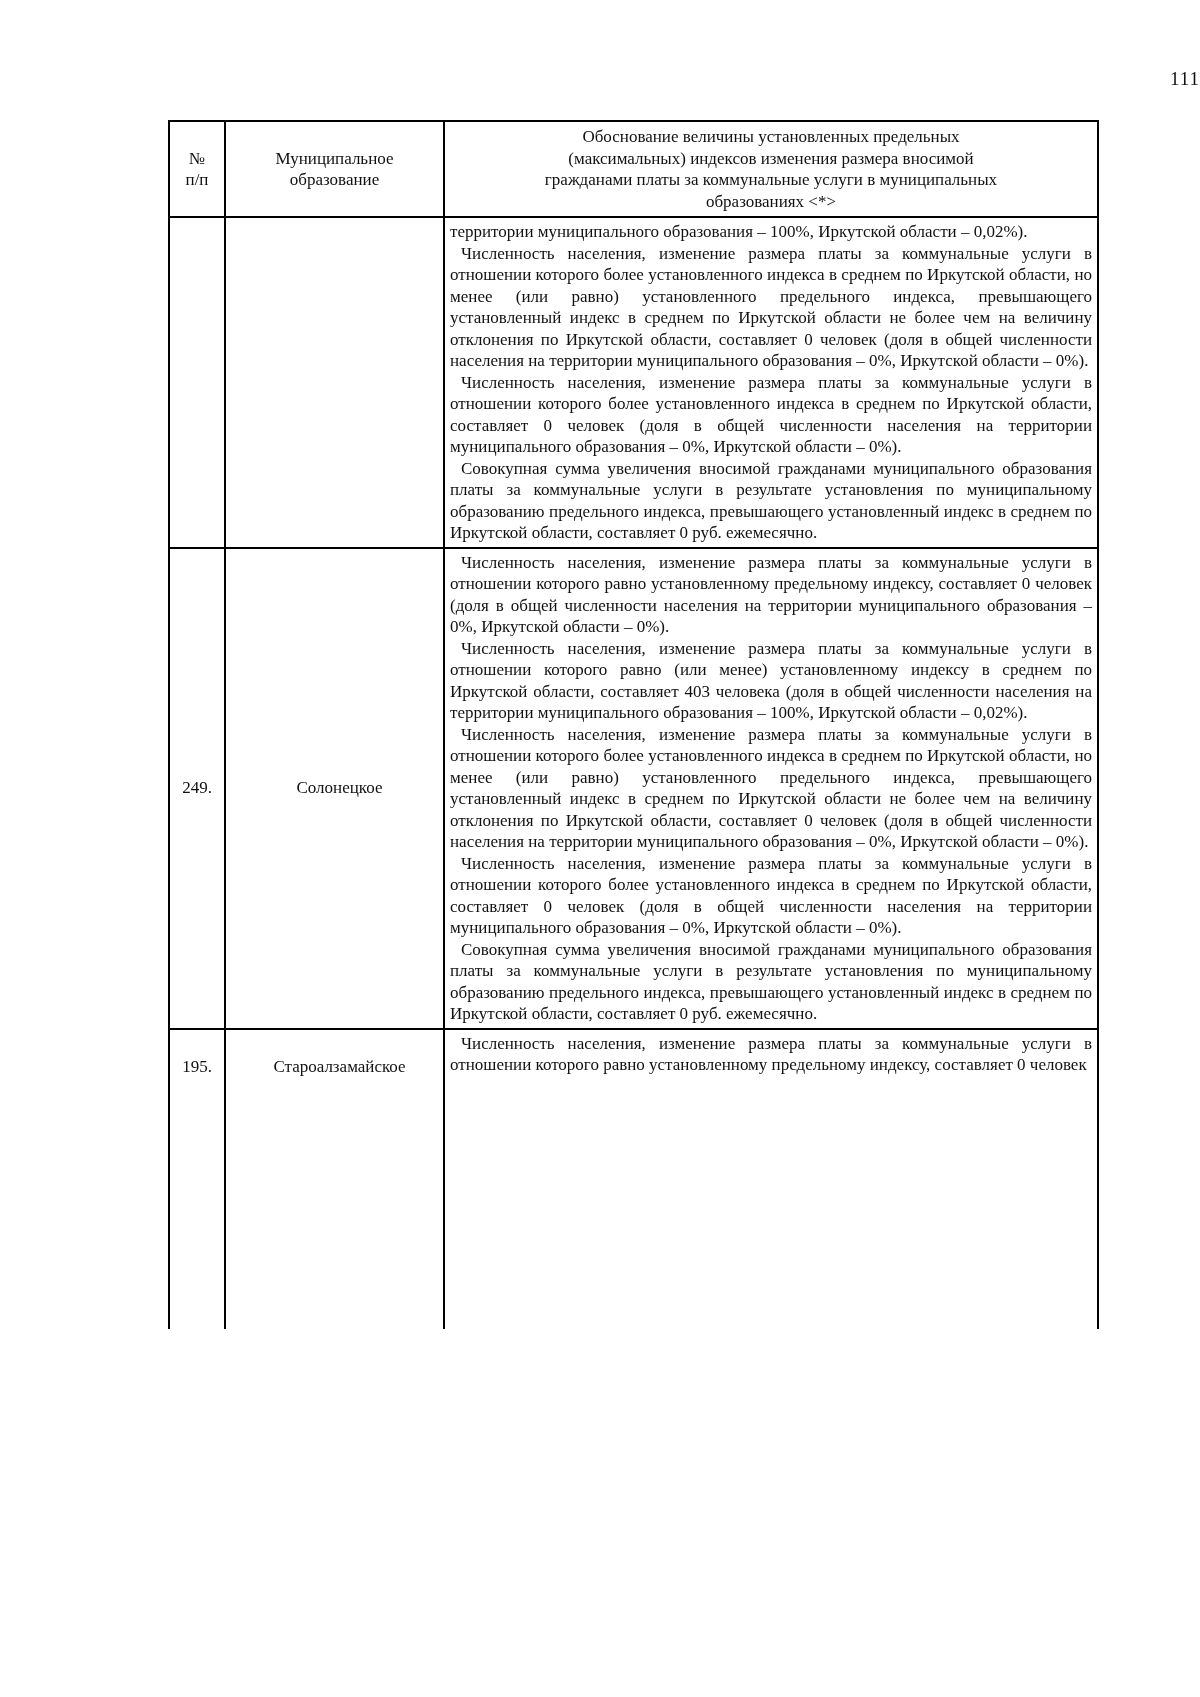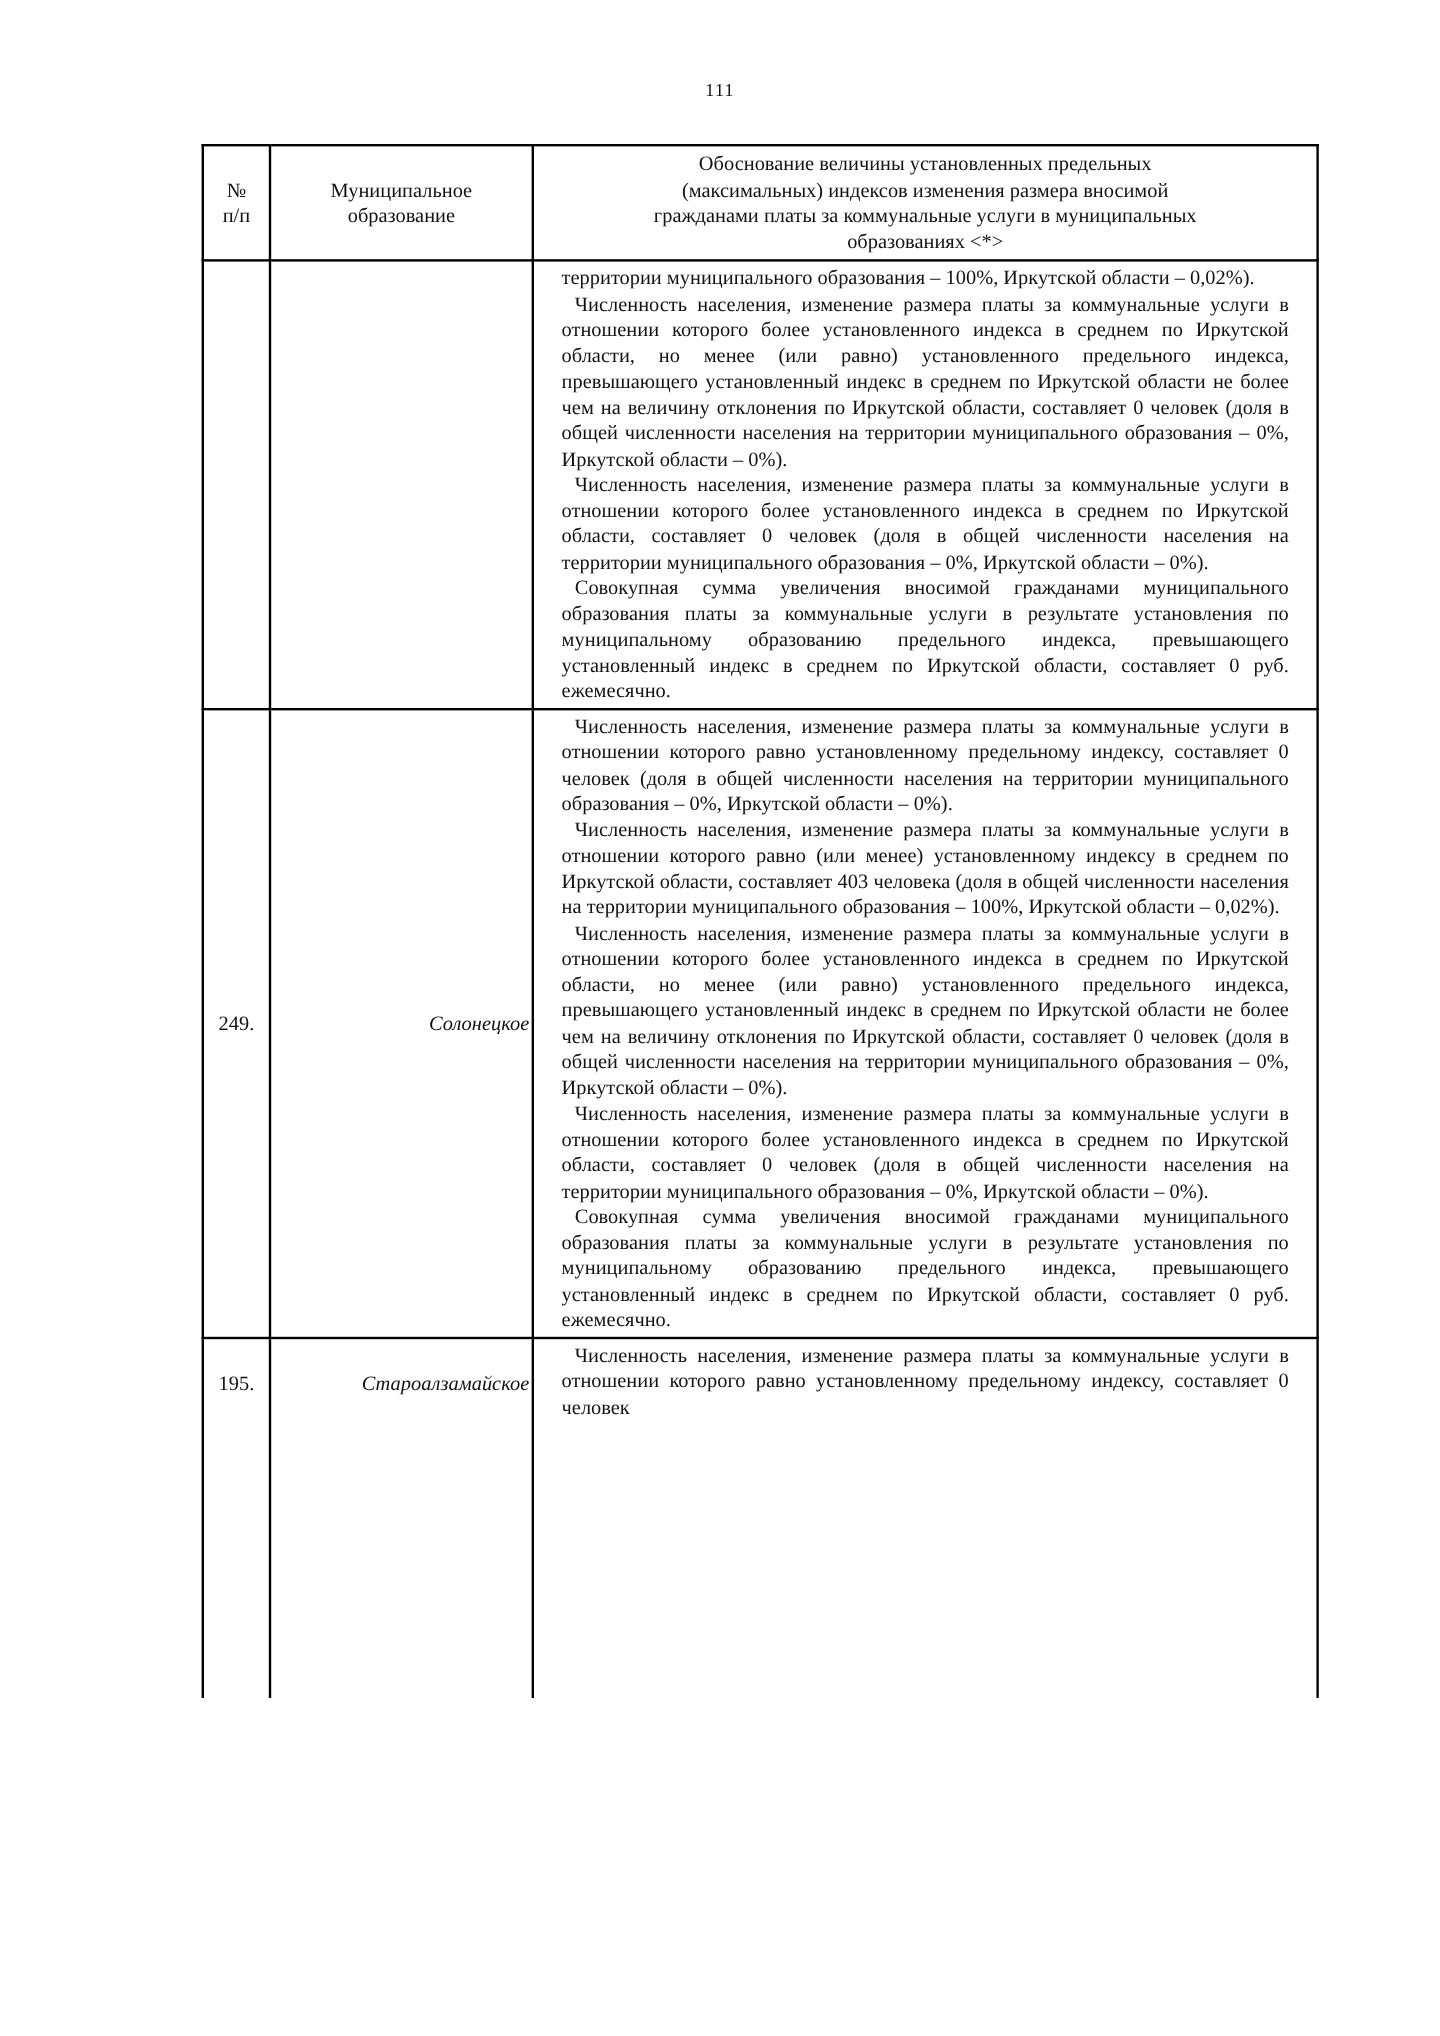--- a/index.html
+++ b/index.html
@@ -13,22 +13,22 @@
     width: 1200px;
     height: 1697px;
     background: #ffffff;
     overflow: hidden;
   }
   .page-number {
     position: absolute;
     top: 68px;
     left: 0;
     width: 100%;
-    text-align: center;
-    font-size: 15px;
+    text-align: right;
+    font-size: 19px;
     letter-spacing: 1px;
   }
   table.doc-table {
     position: absolute;
     top: 120px;
     left: 168px;
     width: 929px;
     border-collapse: collapse;
     table-layout: fixed;
     font-size: 17px;
@@ -47,27 +47,26 @@
     white-space: pre-line;
     padding: 4px 14px;
     line-height: 21.5px;
   }
   td.cell-num {
     text-align: center;
     vertical-align: middle;
     padding: 2px;
   }
   td.cell-mun {
-    text-align: right;
+    text-align: center;
     vertical-align: middle;
     padding: 2px 2px 2px 12px;
-    font-style: italic;
   }
   td.cell-just {
-    padding: 3px 23px;
+    padding: 3px 5px;
     vertical-align: top;
     margin-top: 36px;
   }
   .para {
     margin: 0;
     text-align: justify;
     text-indent: 11px;
   }
   
   tbody tr:first-child td.cell-just .para:first-child { text-indent: 0; }

